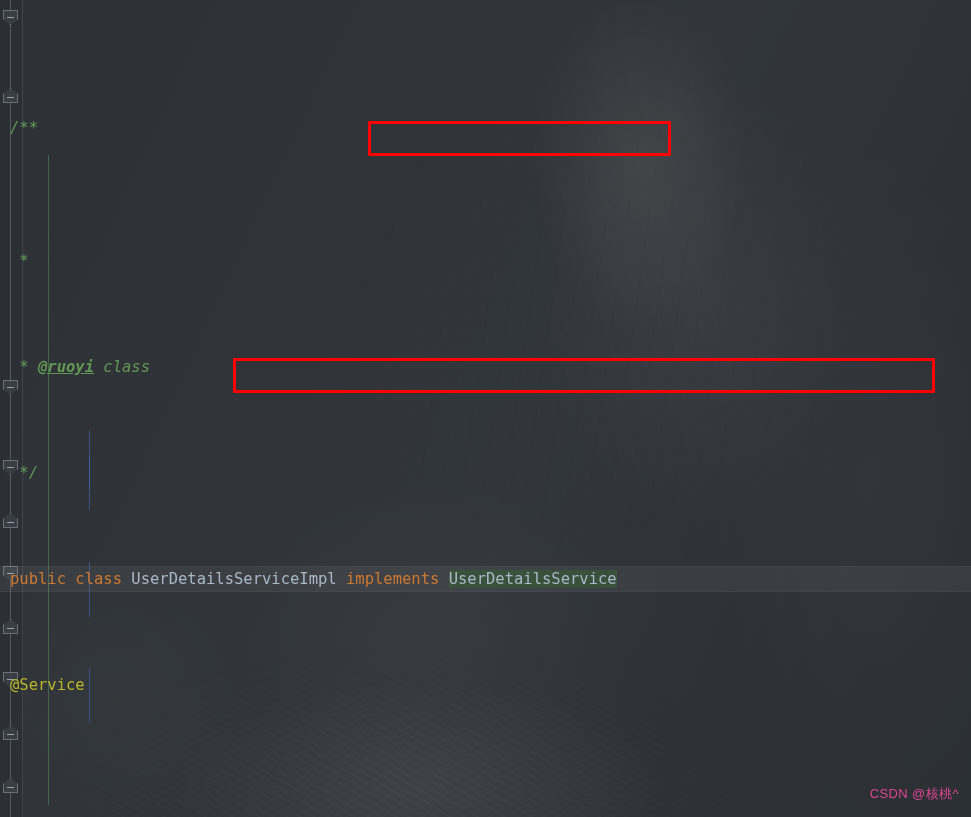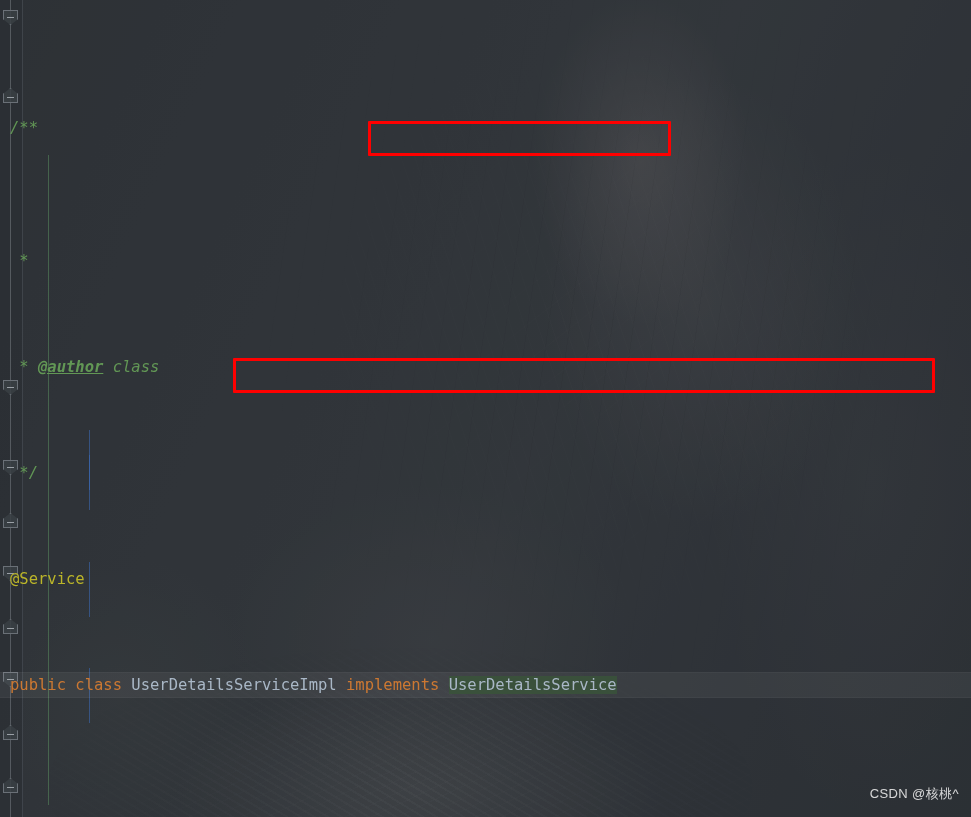--- a/index.html
+++ b/index.html
@@ -149,21 +149,21 @@
     box-sizing: border-box;
     pointer-events: none;
     border-radius: 1px;
   }
 
   
   #watermark {
     position: absolute;
     right: 12px;
     bottom: 10px;
-    color: #e5e5e5;
+    color: #ec4899;
     font-family: "Liberation Sans", "DejaVu Sans", sans-serif;
     font-size: 13px;
     letter-spacing: .4px;
     opacity: .92;
     margin-left: 48px;
   }
 </style>
 </head>
 <body>
 
@@ -195,27 +195,27 @@
   <div class="guide" style="left:89px; top:668px; height:55px; background:rgba(60,110,190,0.55);"></div>
 
   <div id="code">
 
     
     <div class="line"><span class="cmt">/**</span></div>
     
     
     <div class="line"><span class="cmt"> *</span></div>
     
-    <div class="line"><span class="cmt"> * </span><span class="cmttag">@author</span><span class="cmt"> class</span></div>
+    <div class="line"><span class="cmt"> * </span><span class="cmttag">@ruoyi</span><span class="cmt"> class</span></div>
     
     <div class="line"><span class="cmt"> */</span></div>
     
+    <div class="line current"><span class="kw">public</span> <span class="kw">class</span> <span class="cls">UserDetailsServiceImpl</span> <span class="kw">implements</span> <span class="cls hl-usage">UserDetailsService</span></div>
+    
     <div class="line"><span class="anno">@Service</span></div>
-    
-    <div class="line current"><span class="kw">public</span> <span class="kw">class</span> <span class="cls">UserDetailsServiceImpl</span> <span class="kw">implements</span> <span class="cls hl-usage">UserDetailsService</span></div>
     
     
     
     
     
     
     
     
     
     

